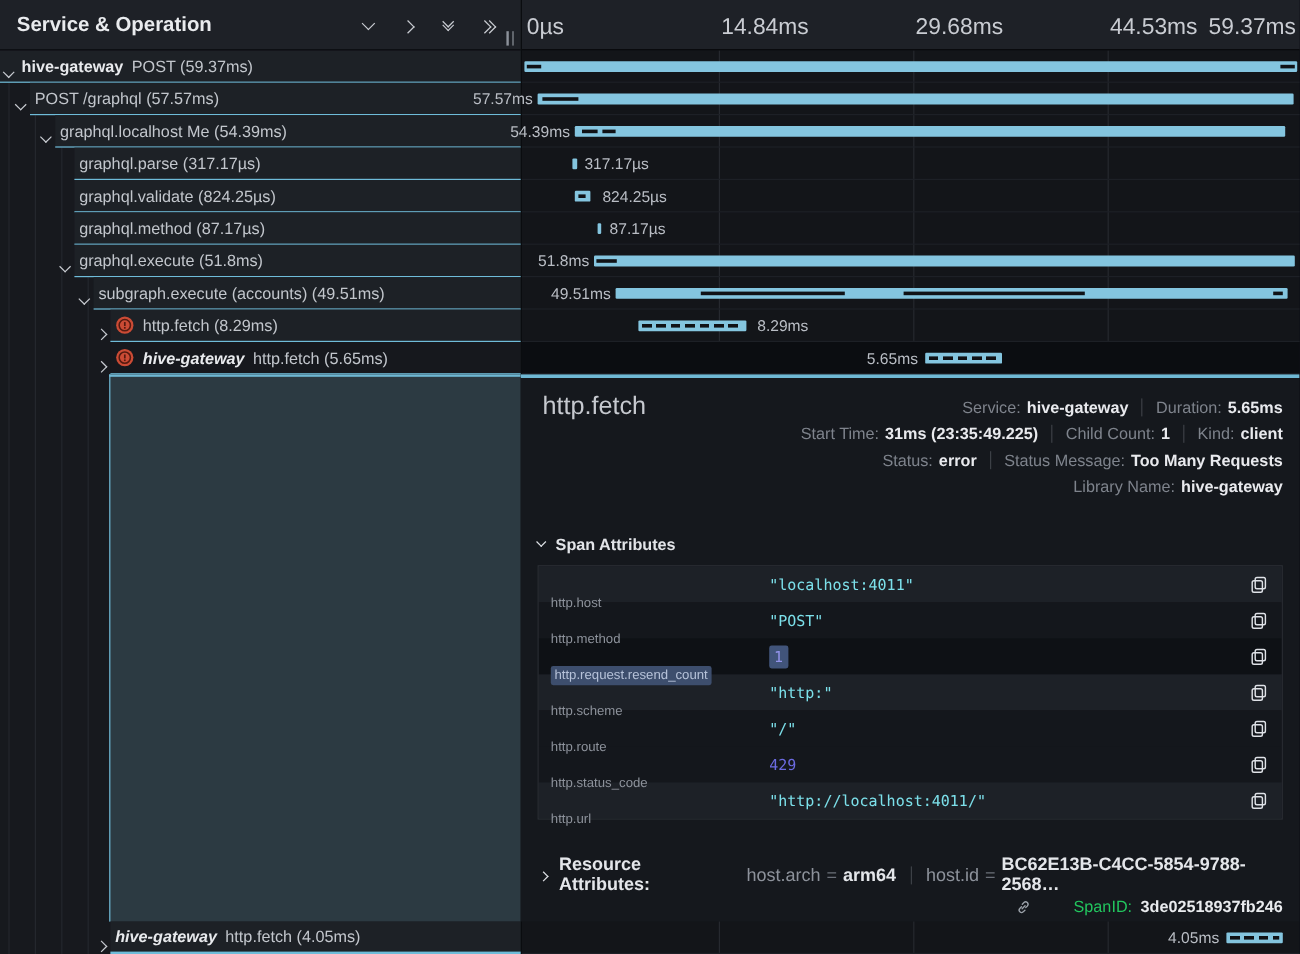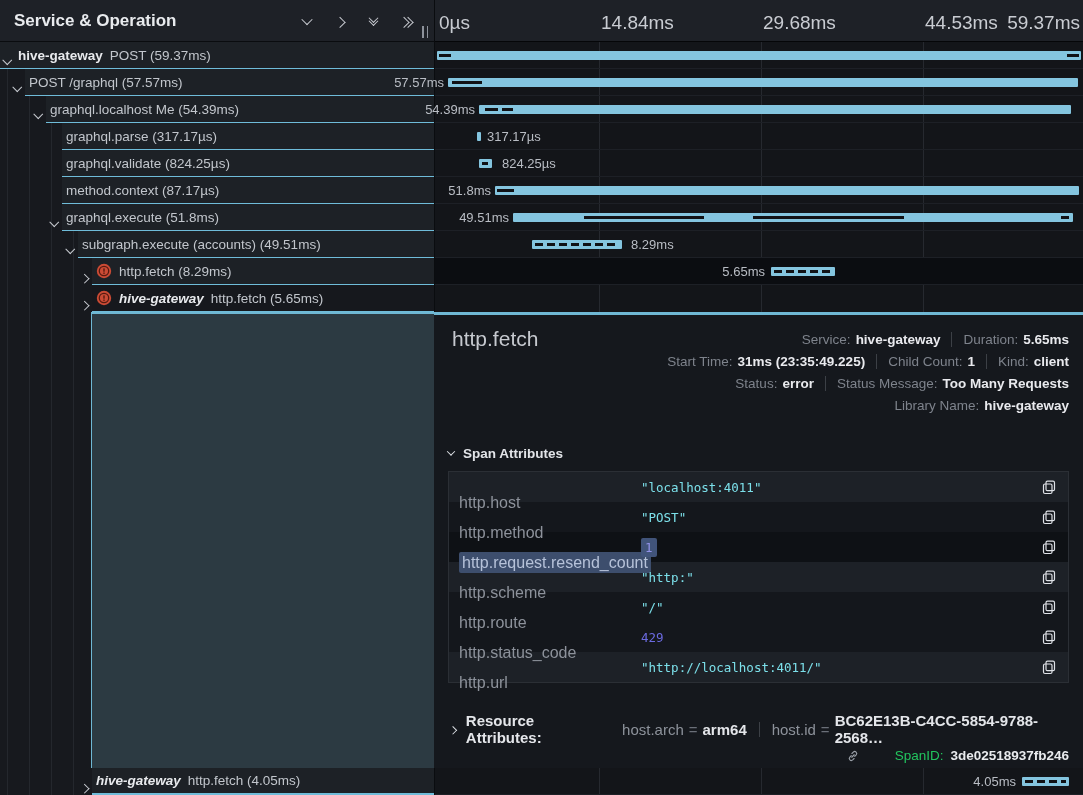--- a/index.html
+++ b/index.html
@@ -75,21 +75,21 @@
   .meta-div { width:1px; height:15px; background:#3c4046; margin:0 11px; }
 
   .attrs { position:absolute; left:14px; right:14px; top:128px; }
   .attrs-header { display:flex; align-items:center; gap:9px; height:20px; cursor:pointer; }
   .attrs-header .chev { width:6px; height:6px; border-color:#dfe2e7; }
   .attrs-title { font-size:13.5px; font-weight:bold; color:#e2e4e8; }
   .attr-table { margin-top:8px; border:1px solid #2b2f35; }
   .attr-row { display:flex; align-items:center; height:30px; background:#1d2127; }
   .attr-row.dark { background:#14171c; }
   .attr-row.active { background:#0e1115; }
-  .attr-key { width:192px; padding-left:10px; font-size:16px; color:#8d929b; flex:none; white-space:nowrap;margin-top:31px; }
+  .attr-key { width:192px; padding-left:10px; font-size:11px; color:#8d929b; flex:none; white-space:nowrap;margin-top:31px; }
   .attr-key .hl { background:#3d4e6d; color:#b6c2d9; padding:2px 3px; border-radius:2px; }
   .attr-val { flex:1; font-family:"DejaVu Sans Mono", monospace; font-size:12.5px; white-space:nowrap; }
   .attr-val.string { color:#7ce0ea; }
   .attr-val.number { color:#6b6ae0; }
   .attr-val .hl { background:#41547a; padding:2px 4px; border-radius:2px; color:#9393ea; }
   .copy-btn { flex:none; margin-right:10px; width:18px; height:18px; display:flex; align-items:center;
     justify-content:center; cursor:pointer; background:none; border:none; }
 
   .resource { position:absolute; left:16px; right:14px; top:403px; display:flex; align-items:center;
     font-size:15px; height:22px; }
@@ -154,21 +154,21 @@
           <span class="tchev" style="left: -11px;"><i class="chev down"></i></span>
           <span>graphql.localhost Me (54.39ms)</span>
         </div>
         <div class="tree-row" style="margin-left: 62px; padding-left: 4px;">
           <span>graphql.parse (317.17µs)</span>
         </div>
         <div class="tree-row" style="margin-left: 62px; padding-left: 4px;">
           <span>graphql.validate (824.25µs)</span>
         </div>
         <div class="tree-row" style="margin-left: 62px; padding-left: 4px;">
-          <span>method.context (87.17µs)</span>
+          <span>graphql.method (87.17µs)</span>
         </div>
         <div class="tree-row" style="margin-left: 62px; padding-left: 4px;">
           <span class="tchev" style="left: -11px;"><i class="chev down"></i></span>
           <span>graphql.execute (51.8ms)</span>
         </div>
         <div class="tree-row" style="margin-left: 78px; padding-left: 4px;">
           <span class="tchev" style="left: -11px;"><i class="chev down"></i></span>
           <span>subgraph.execute (accounts) (49.51ms)</span>
         </div>
         <div class="tree-row" style="margin-left: 92px; padding-left: 4px;">
@@ -240,20 +240,24 @@
         </div>
         <div class="bar-row">
           <div class="bar" style="left: 42px; width: 4px;"></div>
           <span class="bar-label" style="left: 52px;">317.17µs</span>
         </div>
         <div class="bar-row">
           <div class="bar" style="left: 44px; width: 13px;">
             <i class="mark" style="left: 3px; width: 6px;"></i>
           </div>
           <span class="bar-label" style="left: 67px;">824.25µs</span>
+        </div>
+        <div class="bar-row">
+          <div class="bar" style="left: 63px; width: 3px;"></div>
+          <span class="bar-label" style="left: 73px;">87.17µs</span>
         </div>
         <div class="bar-row">
           <div class="bar" style="left: 60px; width: 584px;">
             <i class="mark" style="left: 2px; width: 17px;"></i>
           </div>
           <span class="bar-label" style="right: 593px;">51.8ms</span>
         </div>
         <div class="bar-row">
           <div class="bar" style="left: 78px; width: 560px;">
             <i class="mark" style="left: 71px; width: 120px;"></i>

